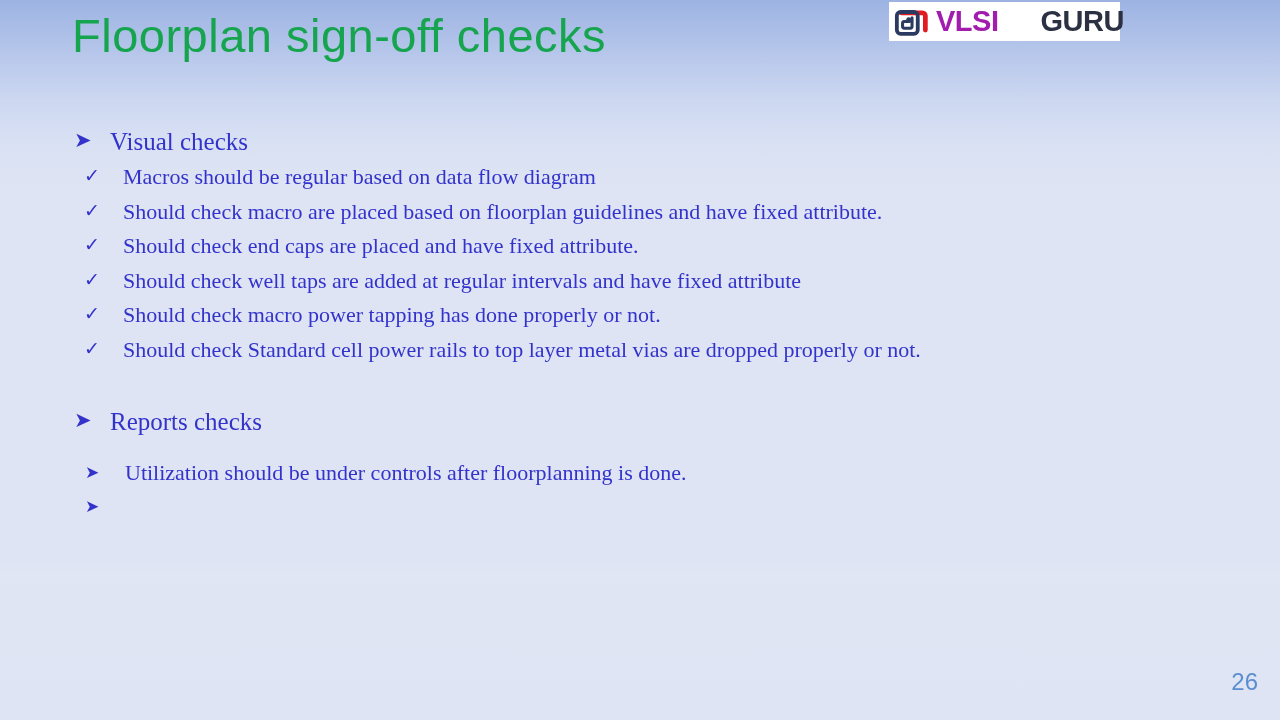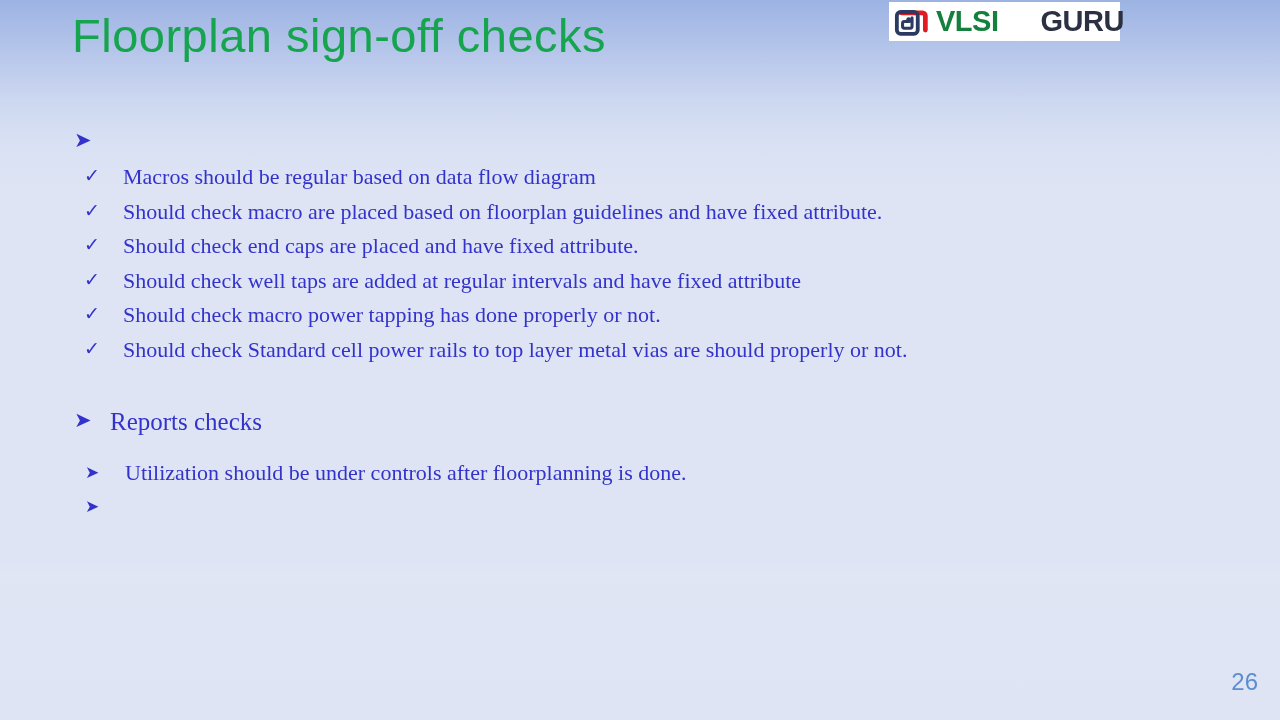--- a/index.html
+++ b/index.html
@@ -53,21 +53,21 @@
     margin-right: 4px;
   }
   .logo-word {
     font-family: "Liberation Sans", sans-serif;
     font-weight: bold;
     font-size: 29px;
     letter-spacing: -0.5px;
     line-height: 1;
     white-space: nowrap;
   }
-  .logo-vlsi { color: #15803d; }
+  .logo-vlsi { color: #a21caf; }
   .logo-guru { color: #2b3142; padding-left: 42px; }
 
   
   .slide-title {
     position: absolute;
     left: 72px;
     top: 8px;
     font-family: "Liberation Sans", sans-serif;
     font-size: 47px;
     font-weight: normal;
@@ -163,20 +163,21 @@
     </svg>
     <span class="logo-word"><span class="logo-vlsi">VLSI</span><span class="logo-guru">GURU</span></span>
   </div>
 
   <div class="slide-title">Floorplan sign-off checks</div>
 
   <div class="body-area">
 
     <div class="lvl1" style="left:74px; top:128px;">
       <span class="bullet">➤</span>
+      <span>Visual checks</span>
     </div>
 
     <div class="lvl2" style="left:84px; top:165px;">
       <span class="bullet">✓</span>
       <span>Macros should be regular based on data flow diagram</span>
     </div>
     <div class="lvl2" style="left:84px; top:200px;">
       <span class="bullet">✓</span>
       <span>Should check macro are placed based on floorplan guidelines and have fixed attribute.</span>
     </div>
@@ -187,21 +188,21 @@
     <div class="lvl2" style="left:84px; top:269px;">
       <span class="bullet">✓</span>
       <span>Should check well taps are added at regular intervals and have fixed attribute</span>
     </div>
     <div class="lvl2" style="left:84px; top:303px;">
       <span class="bullet">✓</span>
       <span>Should check macro power tapping has done properly  or not.</span>
     </div>
     <div class="lvl2" style="left:84px; top:338px;">
       <span class="bullet">✓</span>
-      <span>Should check Standard cell power rails to top layer metal vias are  should properly or not.</span>
+      <span>Should check Standard cell power rails to top layer metal vias are  dropped properly or not.</span>
     </div>
 
     <div class="lvl1" style="left:74px; top:408px;">
       <span class="bullet">➤</span>
       <span>Reports checks</span>
     </div>
 
     <div class="lvl2-arrow" style="left:85px; top:461px;">
       <span class="bullet">➤</span>
       <span>Utilization should be under controls after floorplanning is done.</span>

